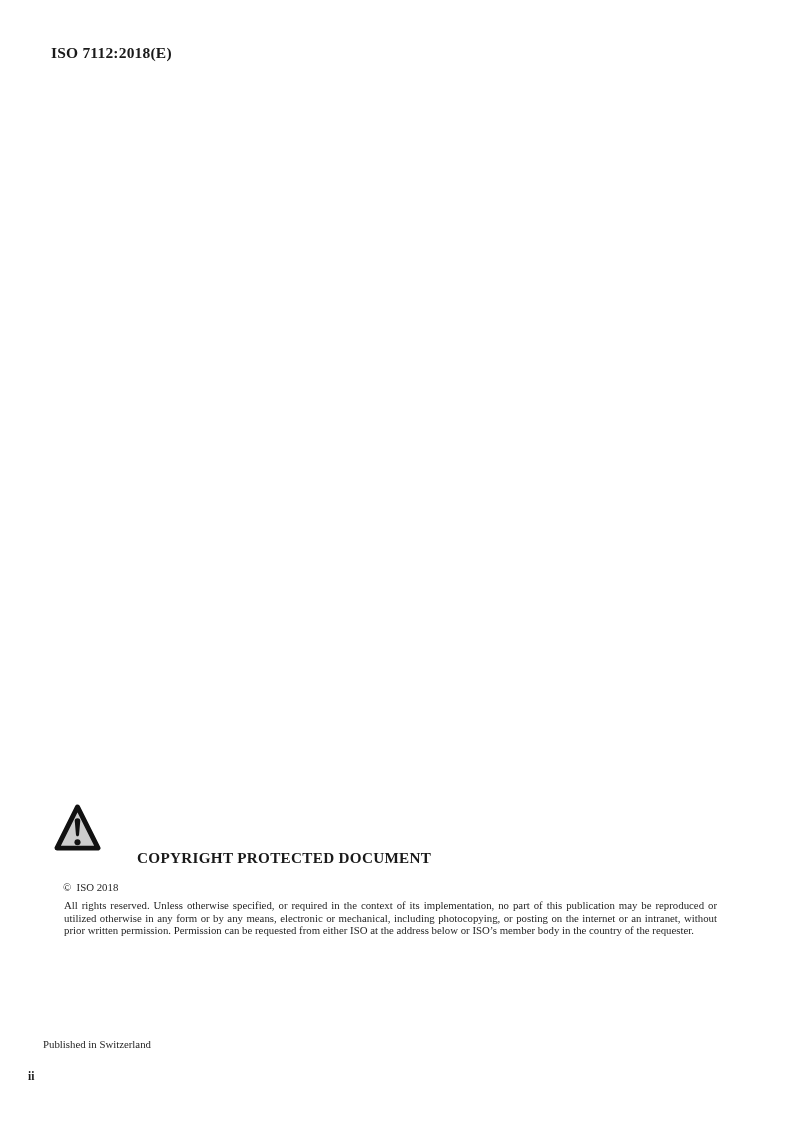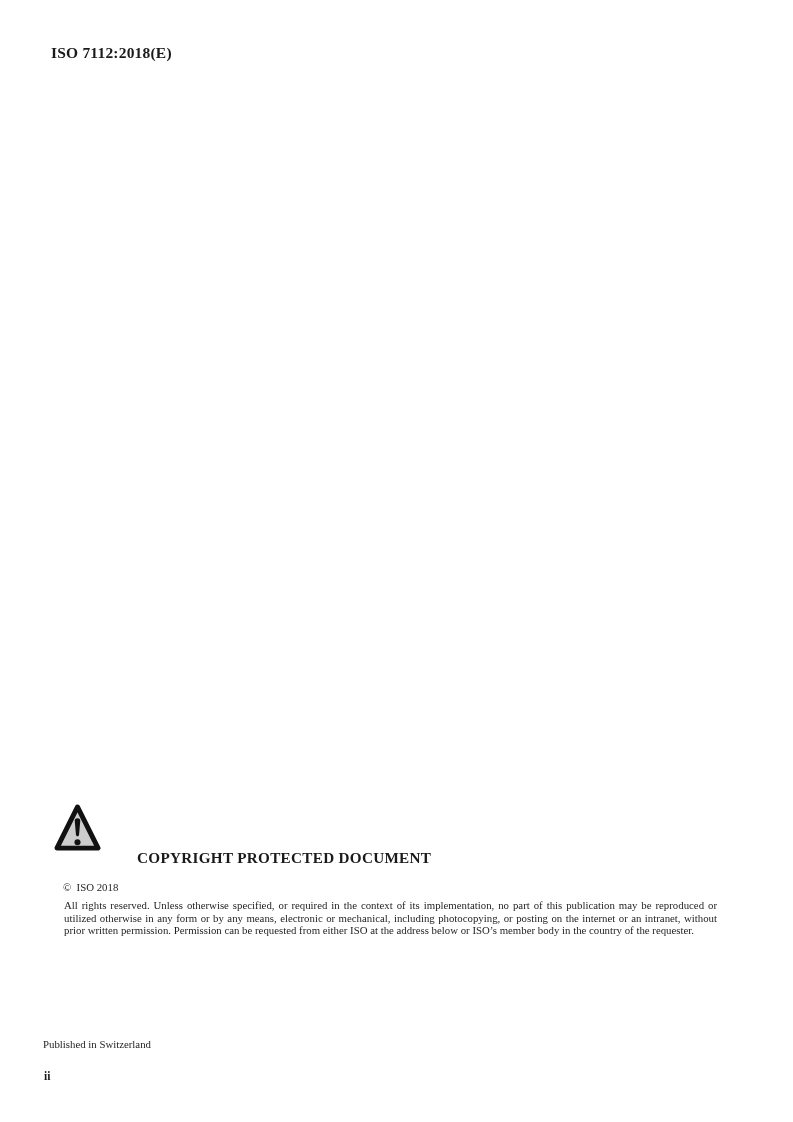--- a/index.html
+++ b/index.html
@@ -70,21 +70,21 @@
   }
   .published {
     position: absolute;
     left: 43px;
     top: 1038px;
     margin: 0;
     font-size: 10.8px;
   }
   .footer-page-number {
     position: absolute;
-    left: 44px;
+    left: 28px;
     top: 1070px;
     font-size: 11.5px;
     font-weight: bold;
     color: #1a1a1a;
     text-align: center;
   }
   .footer-copyright {
     position: absolute;
     left: 47px;
     top: 1071px;

